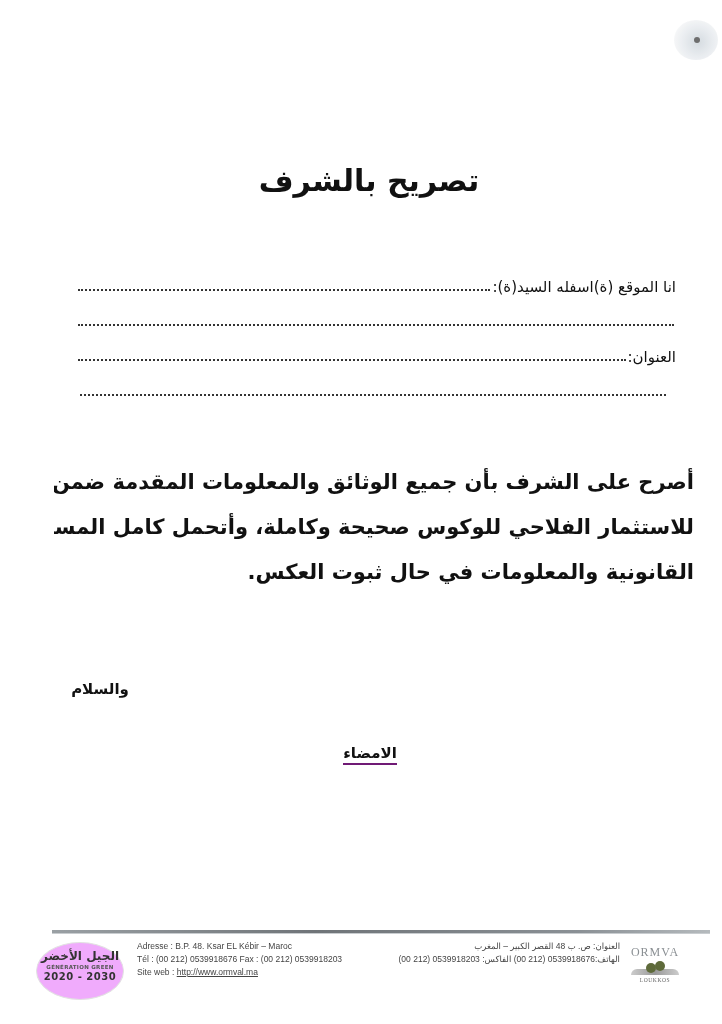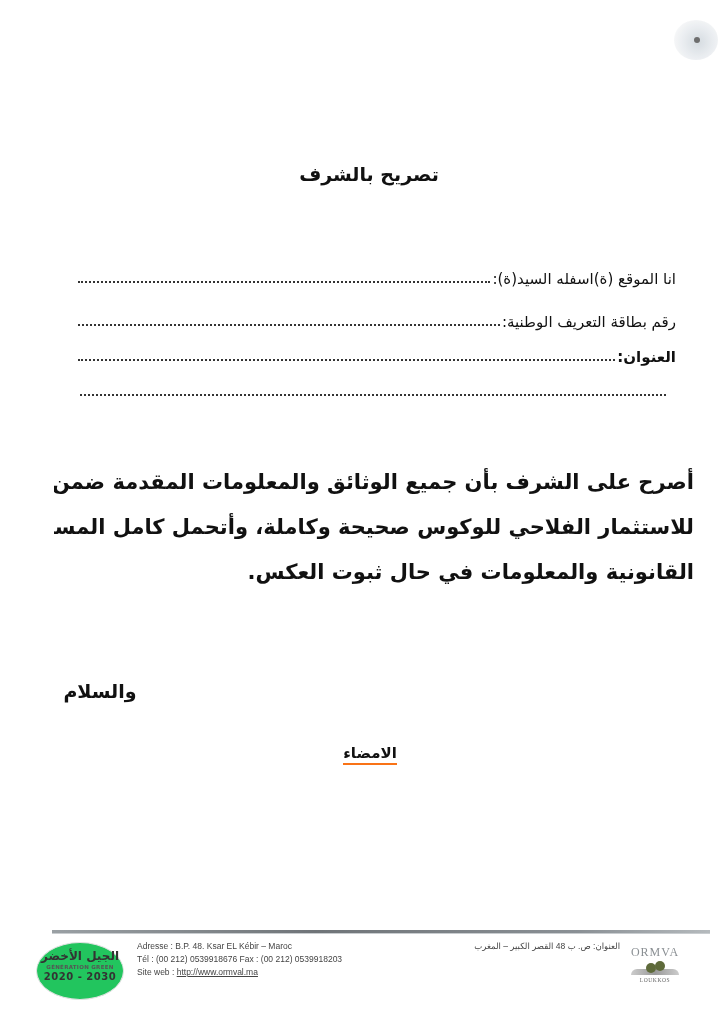--- a/index.html
+++ b/index.html
@@ -13,21 +13,21 @@
       left: 674px; top: 20px; width: 44px; height: 40px; border-radius: 50%;
       background: radial-gradient(circle at 55% 55%, #cfd6dc 0%, #e6eaee 45%, #f5f6f7 75%, #ffffff 100%);
       opacity: 0.85;
     }
     .corner-stamp::after {
       content: ""; position: absolute; left: 20px; top: 17px; width: 6px; height: 6px;
       border-radius: 50%; background: #555;
     }
     .title {
       left: 0; width: 722px; top: 163px; text-align: center; direction: rtl;
-      font-family: "DejaVu Sans", sans-serif; font-weight: bold; font-size: 19px;
+      font-family: "DejaVu Sans", sans-serif; font-weight: bold; font-size: 30px;
     }
     .title span { display: inline-block; transform: translateX(8px); }
     .field-line {
       direction: rtl; font-size: 15px; left: 78px; width: 598px; height: 22px;
       display: flex; align-items: flex-end; white-space: nowrap; overflow: hidden;
     }
     .field-line .label { flex: none; }
     .field-line .dots {
       flex: 1; border-bottom: 2px dotted #333; margin-bottom: 5px; margin-right: 2px;
     }
@@ -38,32 +38,32 @@
       right: 28px; width: 640px; direction: rtl; text-align: justify;
       text-align-last: justify; font-size: 21px; line-height: 45px; font-weight: bold;
       font-family: "DejaVu Sans", sans-serif;
     }
     .body-text .line { display: block; white-space: nowrap; overflow: hidden; }
     .body-text .line.last { text-align-last: right; }
     .inline-dots {
       display: inline-block; width: 240px; border-bottom: 2px dotted #222;
       vertical-align: middle; margin: 0 6px; height: 10px;
     }
-    .salam { left: 60px; top: 680px; width: 80px; font-size: 19px; font-weight: bold; direction: rtl; text-align: center; }
+    .salam { left: 60px; top: 680px; width: 80px; font-size: 15px; font-weight: bold; direction: rtl; text-align: center; }
     .signature { left: 320px; top: 744px; width: 100px; text-align: center; font-size: 15px; font-weight: bold; direction: rtl; }
-    .signature span { border-bottom: 2px solid #f97316; padding-bottom: 1px; }
+    .signature span { border-bottom: 2px solid #701a75; padding-bottom: 1px; }
 
     .footer-rule {
       left: 52px; top: 930px; width: 658px; height: 3px;
       background: linear-gradient(90deg, #9aa0a4, #6f7478 40%, #8a9095 80%, #b5babd);
       border-bottom: 1px solid #c9cdd0;
     }
     .gg-logo {
       left: 36px; top: 942px; width: 86px; height: 56px; border-radius: 50%;
-      border: 1px solid #e2e2e2; background: #22c55e; text-align: center; color: #333;
+      border: 1px solid #e2e2e2; background: #f0abfc; text-align: center; color: #333;
     }
     .gg-logo .ar { font-size: 12px; font-weight: bold; direction: rtl; margin-top: 6px; line-height: 14px; }
     .gg-logo .en { font-size: 5.5px; letter-spacing: 0.3px; line-height: 8px; font-weight: bold; color: #555; }
     .gg-logo .yrs { font-size: 10px; font-weight: bold; line-height: 12px; letter-spacing: 0.5px; }
     .footer-fr {
       left: 137px; top: 940px; font-size: 8.5px; line-height: 13px; color: #444;
       font-family: "Liberation Sans", sans-serif;
     }
     .footer-fr a, .footer-ar a { color: #444; text-decoration: underline; }
     .footer-ar {
@@ -82,29 +82,28 @@
   </style>
 </head>
 <body>
 
 <div class="abs corner-stamp"></div>
 
 <div class="abs title">
   <span>تصريح بالشرف</span>
 </div>
 
-<div class="abs field-line" style="top:266px;">
+<div class="abs field-line" style="top:274px;">
   <span class="label">انا الموقع (ة)اسفله السيد(ة):</span>
   <span class="dots"></span>
 </div>
 <div class="abs field-line" style="top:309px;">
-  <span class="label">رقم بطاقة التعريف الوطنية:</span>
   <span class="dots"></span>
 </div>
-<div class="abs field-line" style="top:344px;font-weight:bold;">
+<div class="abs field-line" style="top:344px;">
   <span class="label">العنوان:</span>
   <span class="dots"></span>
 </div>
 <div class="abs field-dots-only" style="top:392px;"></div>
 
 <div class="abs body-text" style="top:460px;">
   <span class="line">أصرح على الشرف بأن جميع الوثائق والمعلومات المقدمة ضمن ملف</span>
   <span class="line">للاستثمار الفلاحي للوكوس صحيحة وكاملة، وأتحمل كامل المسؤولية</span>
   <span class="line last">القانونية والمعلومات في حال ثبوت العكس.</span>
 </div>
@@ -126,20 +125,21 @@
 <div class="abs footer-fr">
   <div>Adresse : B.P. 48. Ksar EL Kébir – Maroc</div>
   <div>Tél : (00 212) 0539918676 Fax :  (00 212) 0539918203</div>
   <div>
     <span>Site web : </span><a>http://www.ormval.ma</a>
   </div>
 </div>
 
 <div class="abs footer-ar">
   <div>العنوان: ص. ب 48 القصر الكبير – المغرب</div>
+  <div>الهاتف:0539918676 (212 00)  الفاكس: 0539918203  (212 00)</div>
 </div>
 
 <div class="abs ormva-logo">
   <div class="name">ORMVA</div>
   <div class="olives">
     <div class="hill"></div>
     <div class="olive" style="left:15px;"></div>
     <div class="olive" style="left:24px;top:2px;"></div>
   </div>
   <div class="sub">LOUKKOS</div>

